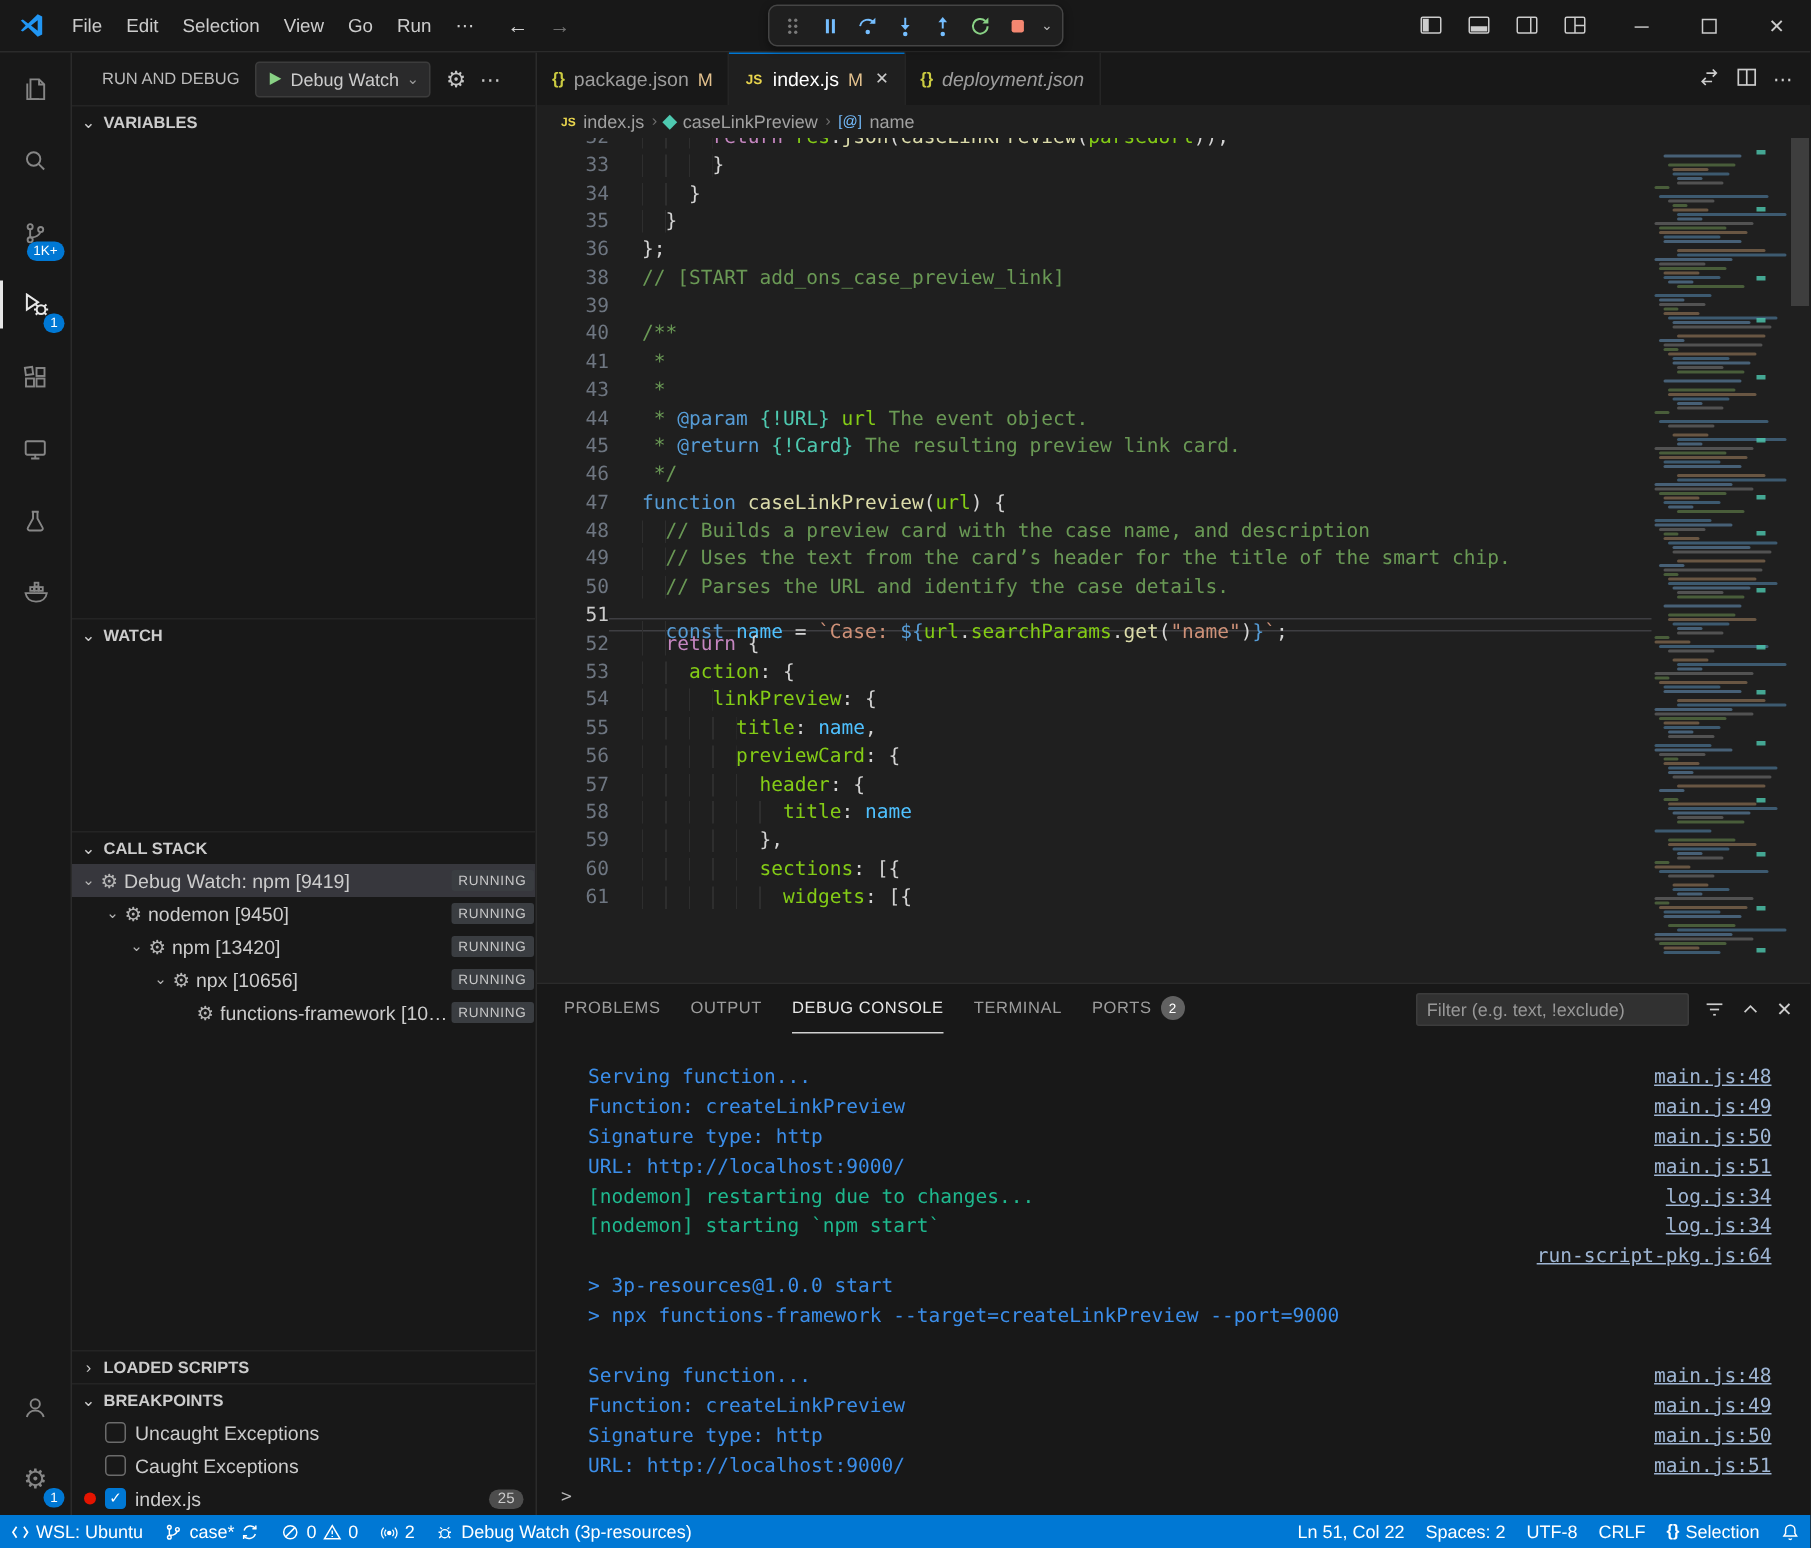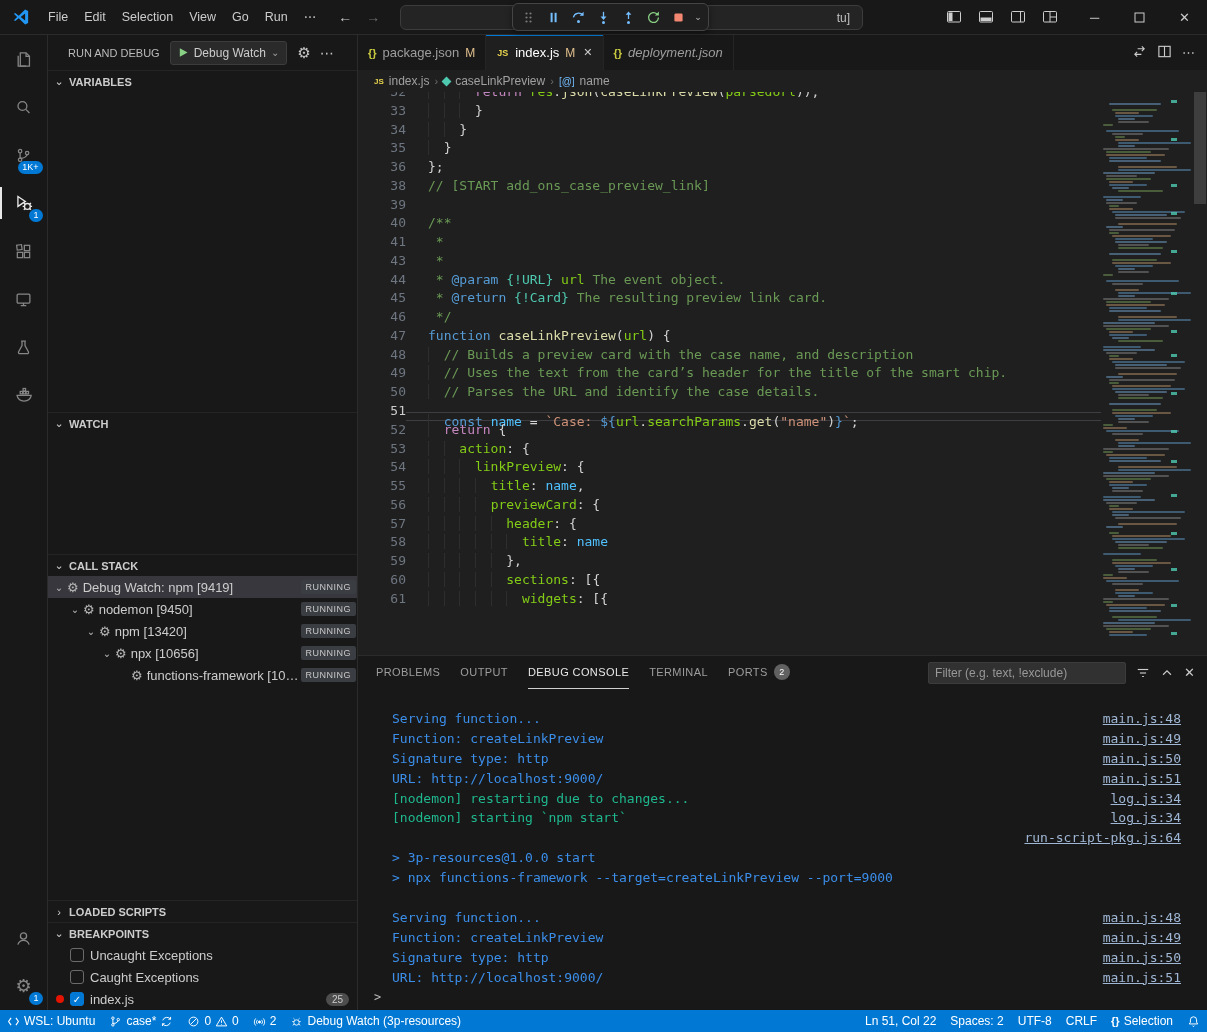--- a/index.html
+++ b/index.html
@@ -102,21 +102,21 @@
   .scrollbar { width:14px; flex:none; position:relative; }
   .scroll-thumb { position:absolute; top:0; left:1px; right:1px; height:112px; background:rgba(121,121,121,.35); }
 
   
   .panel { height:355px; flex:none; background:#181818; border-top:1px solid #2b2b2b; display:flex; flex-direction:column; }
   .panel-tabs { height:33px; flex:none; display:flex; align-items:center; gap:20px; padding:0 12px 0 18px; }
   .ptab { font-size:11px; letter-spacing:.4px; color:#9d9d9d; height:33px; display:flex; align-items:center; gap:6px; border-bottom:1px solid transparent; }
   .ptab.active { color:#e7e7e7; border-bottom-color:#d0d0d0; }
   .ptab-badge { background:#616161; color:#fff; font-size:9px; width:16px; height:16px; border-radius:50%; display:flex; align-items:center; justify-content:center; letter-spacing:0; }
   .panel-right { margin-left:auto; display:flex; align-items:center; gap:10px; }
-  .filter-input { width:198px; height:22px; background:#313131; border:1px solid #3c3c3c; border-radius:2px; color:#cccccc; font-size:12px; padding:0 6px; outline:none; font-family:"Liberation Sans",sans-serif; }
+  .filter-input { width:182px; height:22px; background:#313131; border:1px solid #3c3c3c; border-radius:2px; color:#cccccc; font-size:12px; padding:0 6px; outline:none; font-family:"Liberation Sans",sans-serif; }
   .filter-input::placeholder { color:#989898; }
   .panel-right .picon { color:#cccccc; display:flex; align-items:center; }
   .console { flex:1; min-height:0; font-family:"DejaVu Sans Mono",monospace; font-size:13px; padding:20px 26px 0 34px; overflow:hidden; }
   .console-line { height:19.9px; line-height:19.9px; display:flex; white-space:pre; }
   .ctext { flex:1; overflow:hidden; }
   .c-blue { color:#3b8eea; }
   .c-green { color:#1fb88e; }
   .clink { color:#9fb6d4; text-decoration:underline; margin-left:12px; flex:none; }
   .console-prompt { height:20px; display:flex; align-items:center; color:#b8b8b8; font-size:12px; margin-left:-18px; }
 
@@ -143,23 +143,20 @@
       <span class="menu">Edit</span>
       <span class="menu">Selection</span>
       <span class="menu">View</span>
       <span class="menu">Go</span>
       <span class="menu">Run</span>
       <span class="menu">⋯</span>
     </div>
     <div class="nav-arrows">
       <span>←</span>
       <span class="fwd">→</span>
-    </div>
-    <div class="cmd-center">
-      <span>tu]</span>
     </div>
     <div class="debug-toolbar">
       <span class="dbg-btn">
         <svg width="15" height="15" viewBox="0 0 15 15">
             <g fill="#7a7a7a">
               <circle cx="5.5" cy="3.5" r="1.1"></circle>
               <circle cx="5.5" cy="7.5" r="1.1"></circle>
               <circle cx="5.5" cy="11.5" r="1.1"></circle>
               <circle cx="9.5" cy="3.5" r="1.1"></circle>
               <circle cx="9.5" cy="7.5" r="1.1"></circle>

